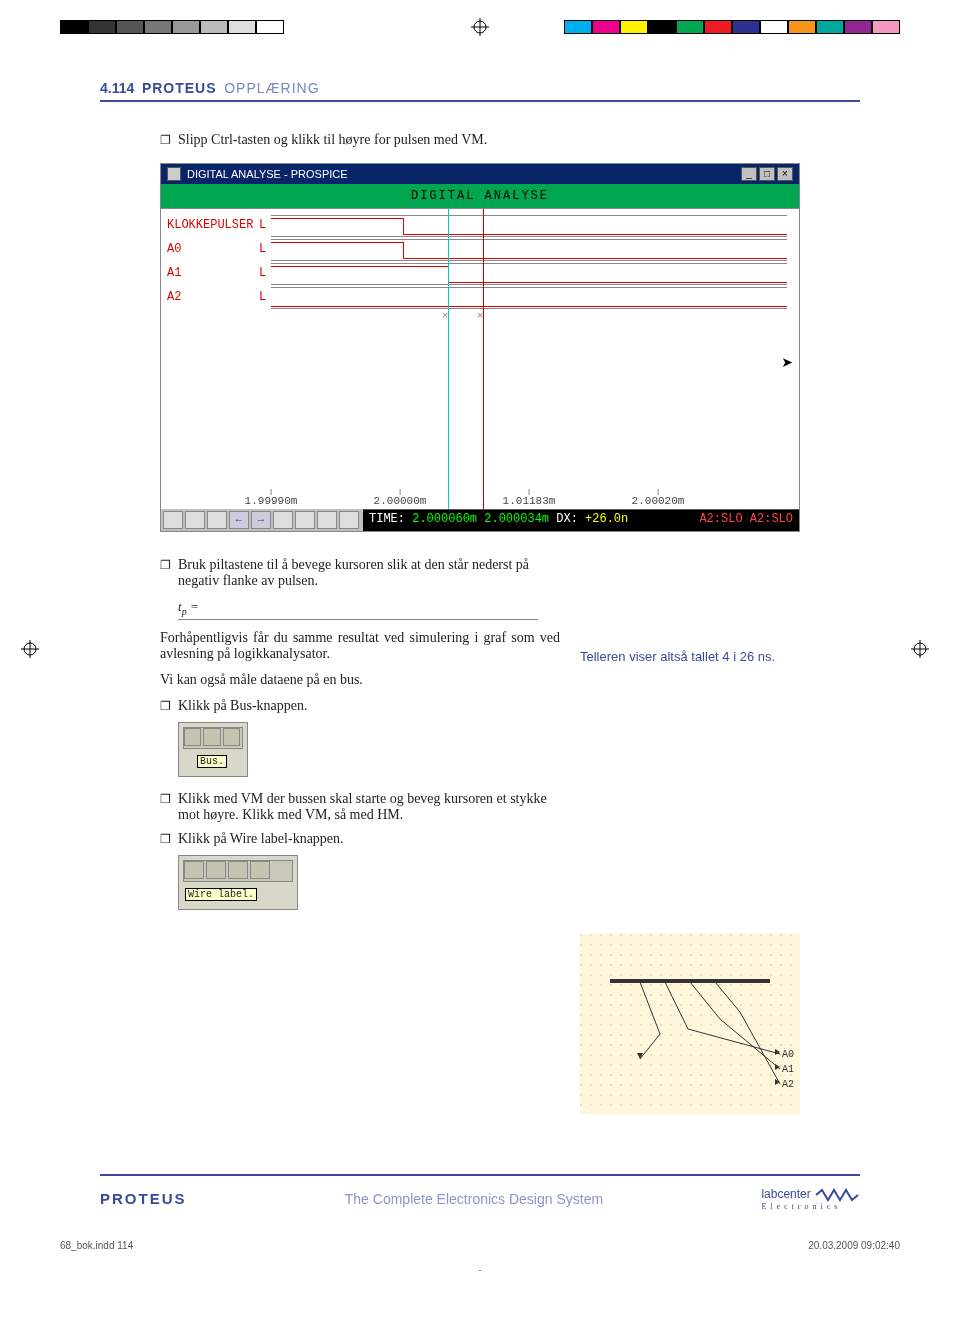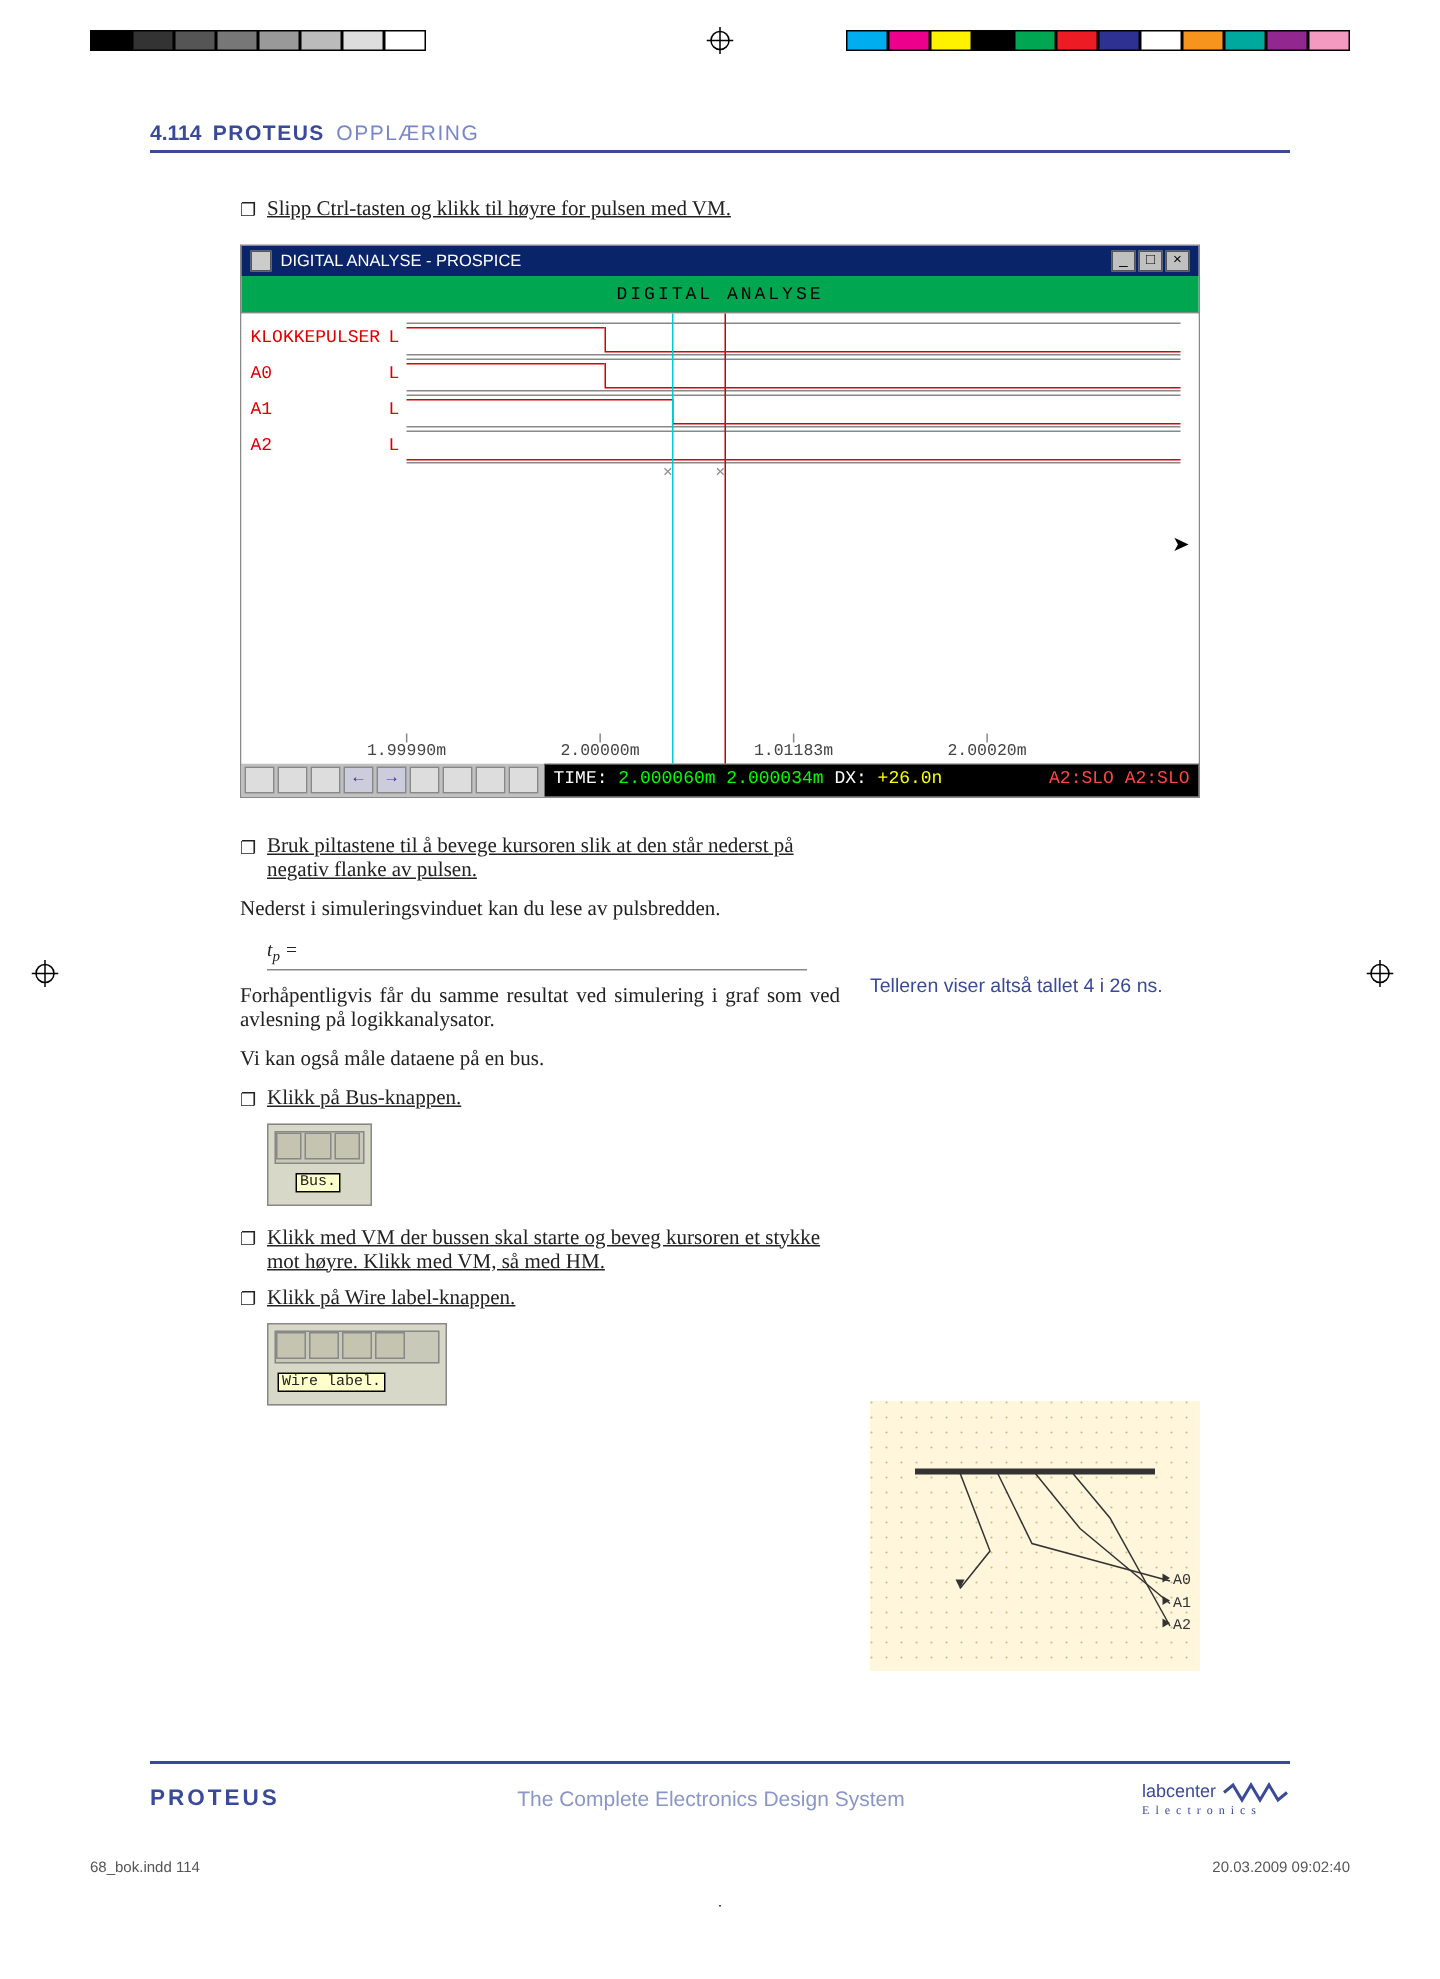--- a/index.html
+++ b/index.html
@@ -31,21 +31,21 @@
     border-bottom: 2px solid #3a4a9a;
     padding-bottom: 4px;
     margin-bottom: 30px;
     font-family: Arial, sans-serif;
   }
   .pgno { color: #3a4a9a; font-weight: bold; font-size: 14px; }
   .proteus { color: #3a4a9a; font-weight: bold; font-size: 14px; letter-spacing: 1px; margin-left: 4px;}
   .oppl { color: #7a87c6; font-size: 14px; margin-left: 4px; letter-spacing:1px;}
 
   .content { margin-left: 60px; width: 640px; }
-  .bullet { position: relative; padding-left: 18px; margin-bottom: 8px; font-size: 14px; text-decoration: underline; }
+  .bullet { position: relative; padding-left: 18px; margin-bottom: 8px; font-size: 14px; }
   .bullet::before { content: "❐"; position: absolute; left: 0; top: 1px; font-size: 12px; }
 
   
   .win {
     width: 640px; border: 1px solid #888; margin: 15px 0 25px 0;
     font-family: Arial, sans-serif; font-size: 11px;
     background:#fff;
   }
   .win-title {
     background: linear-gradient(#0a246a,#0a246a);
@@ -246,21 +246,20 @@
         <span class="status-yellow">+26.0n</span>
       </div>
       <div class="status-red">A2:SLO  A2:SLO</div>
     </div>
   </div>
 </div>
 
 <div class="two-cols">
   <div class="left-col">
     <div class="bullet"><span>Bruk piltastene til å bevege kursoren slik at den står nederst på negativ flanke av pulsen.</span></div>
-    <div class="para">Nederst i simuleringsvinduet kan du lese av pulsbredden.</div>
     <div class="tp-line"><span style="font-style:italic">t</span><sub>p</sub> =</div>
     <div class="para">Forhåpentligvis får du samme resultat ved simulering i graf som ved avlesning på logikkanalysator.</div>
 
     <div class="para">Vi kan også måle dataene på en bus.</div>
     <div class="bullet"><span>Klikk på Bus-knappen.</span></div>
     <div class="tool-img">
       <div style="position:absolute;top:4px;left:4px;right:4px;height:22px;background:#c9c9b9;border:1px solid #888;display:flex;">
         <div class="tbtn" style="background:#c4c4b0"></div>
               <div class="tbtn" style="background:#c4c4b0"></div>
               <div class="tbtn" style="background:#c4c4b0"></div>

